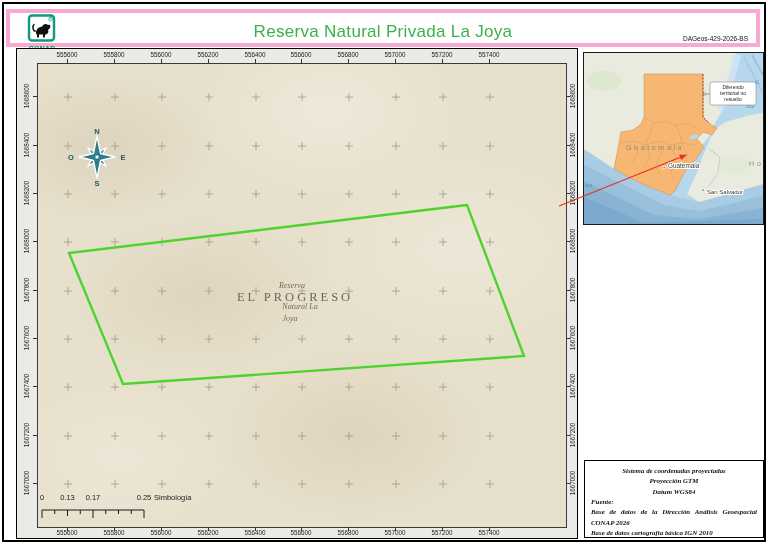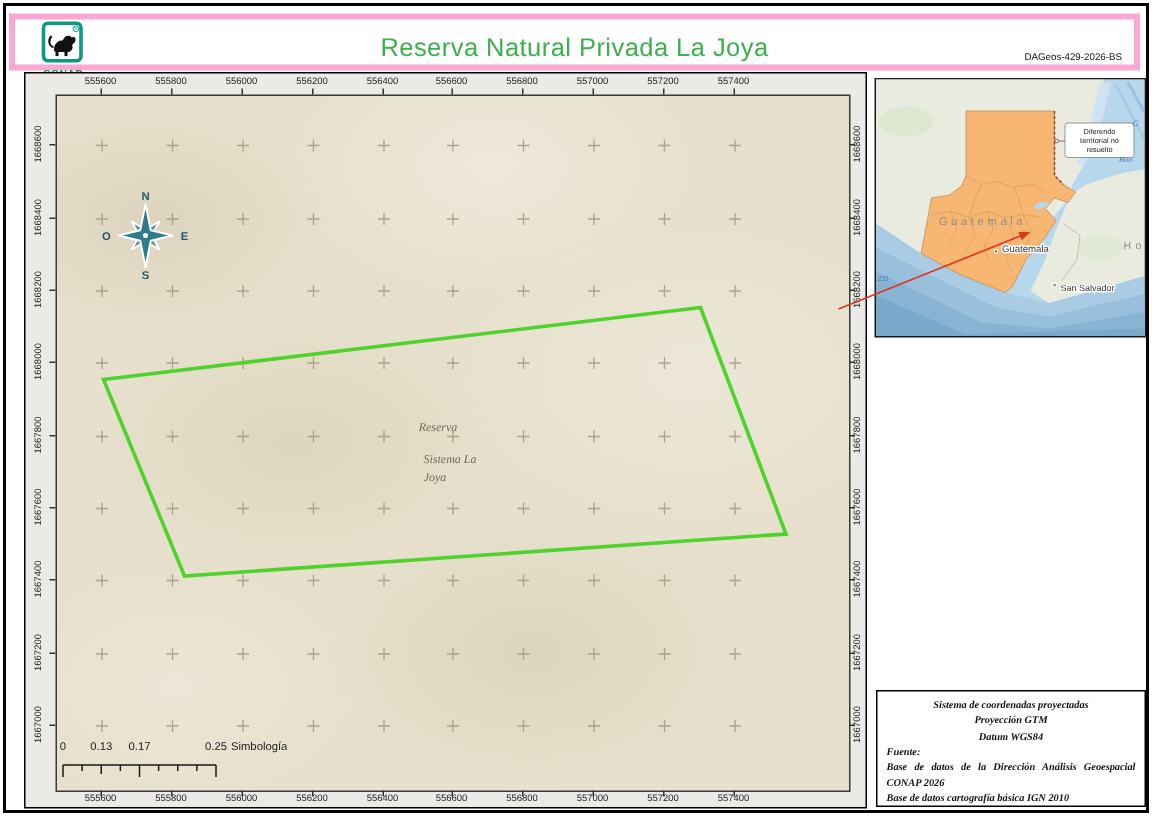--- a/index.html
+++ b/index.html
@@ -86,21 +86,22 @@
   </div>
 
   <div class="map-frame">
     <div class="inner-map">
       <svg class="map-svg" width="530" height="465" viewBox="0 0 530 465">
         <path id="plus-path" d="M26 33H34M30 29V37M26 82H34M30 78V86M26 130H34M30 126V134M26 178H34M30 174V182M26 227H34M30 223V231M26 275H34M30 271V279M26 323H34M30 319V327M26 372H34M30 368V376M26 420H34M30 416V424M73 33H81M77 29V37M73 82H81M77 78V86M73 130H81M77 126V134M73 178H81M77 174V182M73 227H81M77 223V231M73 275H81M77 271V279M73 323H81M77 319V327M73 372H81M77 368V376M73 420H81M77 416V424M120 33H128M124 29V37M120 82H128M124 78V86M120 130H128M124 126V134M120 178H128M124 174V182M120 227H128M124 223V231M120 275H128M124 271V279M120 323H128M124 319V327M120 372H128M124 368V376M120 420H128M124 416V424M167 33H175M171 29V37M167 82H175M171 78V86M167 130H175M171 126V134M167 178H175M171 174V182M167 227H175M171 223V231M167 275H175M171 271V279M167 323H175M171 319V327M167 372H175M171 368V376M167 420H175M171 416V424M214 33H222M218 29V37M214 82H222M218 78V86M214 130H222M218 126V134M214 178H222M218 174V182M214 227H222M218 223V231M214 275H222M218 271V279M214 323H222M218 319V327M214 372H222M218 368V376M214 420H222M218 416V424M260 33H268M264 29V37M260 82H268M264 78V86M260 130H268M264 126V134M260 178H268M264 174V182M260 227H268M264 223V231M260 275H268M264 271V279M260 323H268M264 319V327M260 372H268M264 368V376M260 420H268M264 416V424M307 33H315M311 29V37M307 82H315M311 78V86M307 130H315M311 126V134M307 178H315M311 174V182M307 227H315M311 223V231M307 275H315M311 271V279M307 323H315M311 319V327M307 372H315M311 368V376M307 420H315M311 416V424M354 33H362M358 29V37M354 82H362M358 78V86M354 130H362M358 126V134M354 178H362M358 174V182M354 227H362M358 223V231M354 275H362M358 271V279M354 323H362M358 319V327M354 372H362M358 368V376M354 420H362M358 416V424M401 33H409M405 29V37M401 82H409M405 78V86M401 130H409M405 126V134M401 178H409M405 174V182M401 227H409M405 223V231M401 275H409M405 271V279M401 323H409M405 319V327M401 372H409M405 368V376M401 420H409M405 416V424M448 33H456M452 29V37M448 82H456M452 78V86M448 130H456M452 126V134M448 178H456M452 174V182M448 227H456M452 223V231M448 275H456M452 271V279M448 323H456M452 319V327M448 372H456M452 368V376M448 420H456M452 416V424" stroke="#a39780" stroke-width="0.9" opacity="0.85" fill="none"></path>
         <polygon id="area-poly" points="429,141 31,189 85,320 486,292" fill="none" stroke-width="2.4" stroke-linejoin="miter" stroke="#4fd32c"></polygon>
       </svg>
 
       <div class="terrain-label reserve-line" style="left:254px;top:221px">Reserva</div>
-      <div class="terrain-label reserve-line" style="left:262px;top:242px">Sistema La</div>
+      <div class="terrain-label dept-name" style="left:257px;top:233px">EL PROGRESO</div>
+      <div class="terrain-label reserve-line" style="left:262px;top:242px">Natural La</div>
       <div class="terrain-label reserve-line" style="left:252px;top:254px">Joya</div>
 
       <svg class="compass" width="66" height="66" viewBox="0 0 66 66">
         <polygon points="41.2,23.8 36,33 41.2,42.2 32,37 22.8,42.2 28,33 22.8,23.8 32,29" fill="#58919e" stroke="#fff" stroke-width="1.3" stroke-linejoin="round"></polygon>
         <polygon points="32,12 35.5,29.5 50,33 35.5,36.5 32,54 28.5,36.5 14,33 28.5,29.5" fill="#2d7b8c" stroke="#fff" stroke-width="1.3" stroke-linejoin="round"></polygon>
         <circle cx="32" cy="33" r="2.1" fill="#fff" stroke="#2d7b8c" stroke-width="0.8"></circle>
         <text x="32" y="9.5" text-anchor="middle" font-size="7.5" font-weight="bold" fill="#1b5a6b">N</text>
         <text x="58" y="35.8" text-anchor="middle" font-size="7.5" font-weight="bold" fill="#1b5a6b">E</text>
         <text x="32" y="62" text-anchor="middle" font-size="7.5" font-weight="bold" fill="#1b5a6b">S</text>
         <text x="6" y="35.8" text-anchor="middle" font-size="7.5" font-weight="bold" fill="#1b5a6b">O</text>

